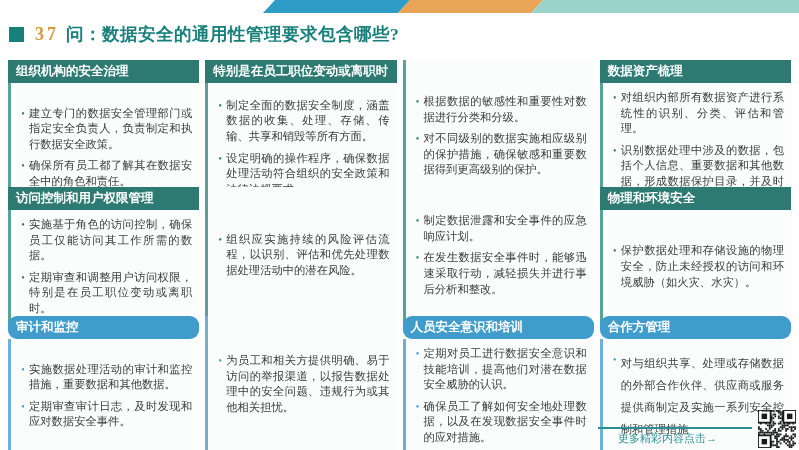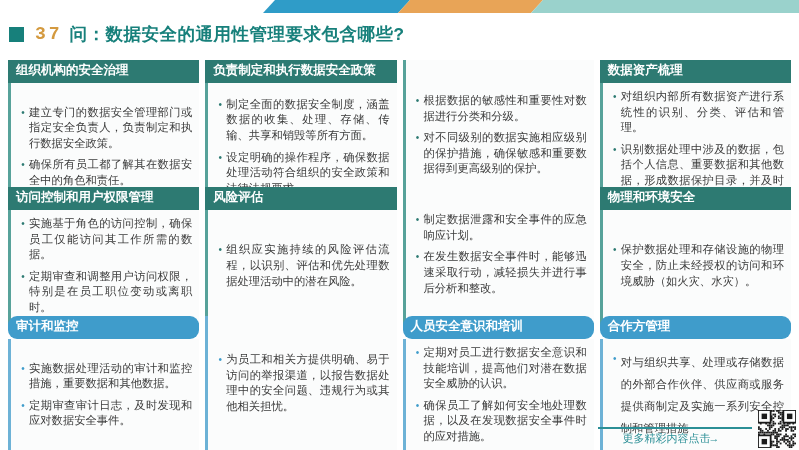--- a/index.html
+++ b/index.html
@@ -1,18 +1,18 @@
 <!DOCTYPE html>
 <html style="--accent-teal: #2d7a72; --accent-blue: #3f9ccb; --title-teal: #17807b; --title-gold: #d49a3f; --strip-blue: #2f9cc8; --strip-orange: #e8a457; --strip-light-teal: #9ad2cc; --footer-teal: #2b8f96; --copyright-gray: #b2c2cb;"><head>
 <meta charset="utf-8">
 <style>
   html,body{margin:0;padding:0;background:#ffffff;}
   #slide{
     position:relative;width:799px;height:450px;background:#ffffff;
-    font-family:Liberation Mono, monospace;overflow:hidden;
+    font-family:Liberation Serif, serif;overflow:hidden;
   }
   
   #top-strip{position:absolute;top:0;left:0;width:799px;height:13px;}
   
   #title-row{position:absolute;top:22px;left:9px;display:flex;align-items:center;}
   #title-square{width:15px;height:15px;background:var(--title-teal);margin-right:11px;flex:0 0 auto;}
   #title-number{color:var(--title-gold);font-weight:700;font-size:18px;letter-spacing:3px;margin-right:7px;}
   #title-text{color:var(--title-teal);font-weight:700;font-size:17.5px;letter-spacing:0.5px;white-space:nowrap;}
   
   #cards-grid{position:absolute;top:60px;left:8px;width:783px;}
@@ -72,21 +72,21 @@
               <span class="dot">•</span>
               <span class="btext">建立专门的数据安全管理部门或指定安全负责人，负责制定和执行数据安全政策。</span>
             </div>
             <div class="bullet">
               <span class="dot">•</span>
               <span class="btext">确保所有员工都了解其在数据安全中的角色和责任。</span>
             </div>
           </div>
     </div>
         <div class="card teal">
-      <div class="card-header">负责制定和执行数据安全政策</div>
+      <div class="card-header">特别是在员工职位变动或离职时</div>
       <div class="card-body">
             <div class="bullet">
               <span class="dot">•</span>
               <span class="btext">制定全面的数据安全制度，涵盖数据的收集、处理、存储、传输、共享和销毁等所有方面。</span>
             </div>
             <div class="bullet">
               <span class="dot">•</span>
               <span class="btext">设定明确的操作程序，确保数据处理活动符合组织的安全政策和法律法规要求。</span>
             </div>
           </div>
@@ -125,21 +125,20 @@
               <span class="dot">•</span>
               <span class="btext">实施基于角色的访问控制，确保员工仅能访问其工作所需的数据。</span>
             </div>
             <div class="bullet">
               <span class="dot">•</span>
               <span class="btext">定期审查和调整用户访问权限，特别是在员工职位变动或离职时。</span>
             </div>
           </div>
     </div>
         <div class="card teal">
-      <div class="card-header">风险评估</div>
       <div class="card-body">
             <div class="bullet">
               <span class="dot">•</span>
               <span class="btext">组织应实施持续的风险评估流程，以识别、评估和优先处理数据处理活动中的潜在风险。</span>
             </div>
           </div>
     </div>
         <div class="card teal">
       <div class="card-body">
             <div class="bullet">

